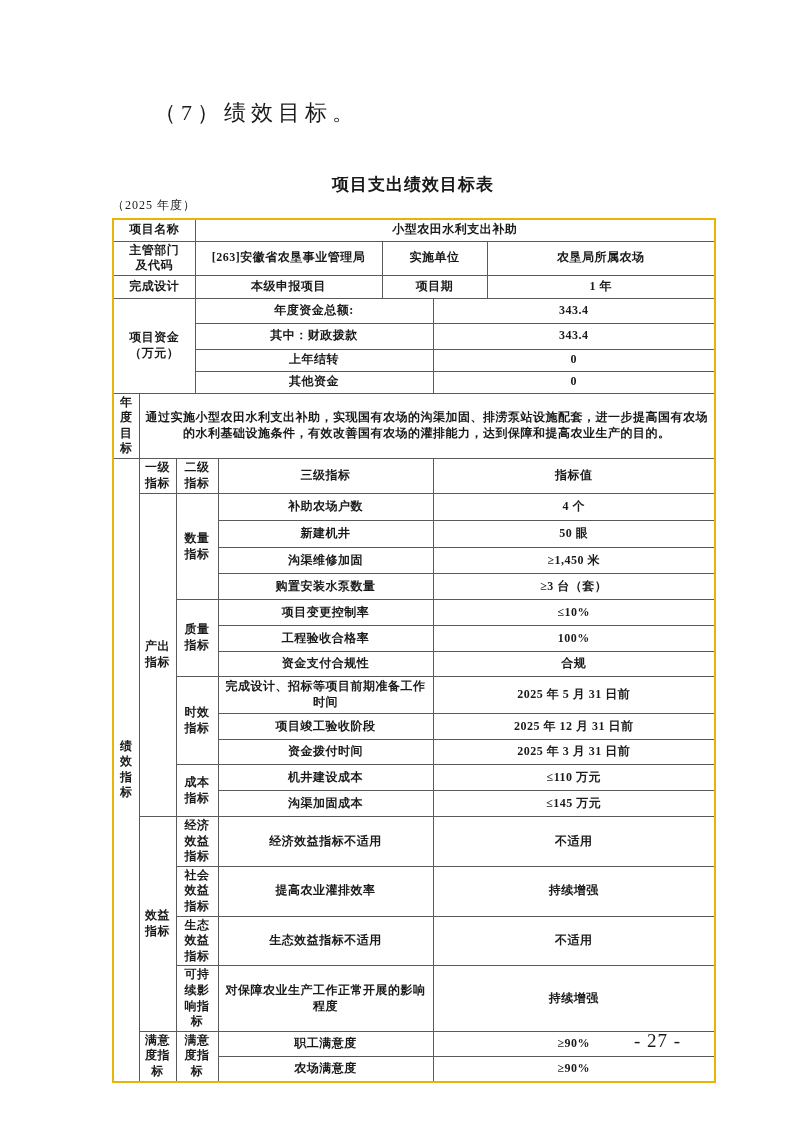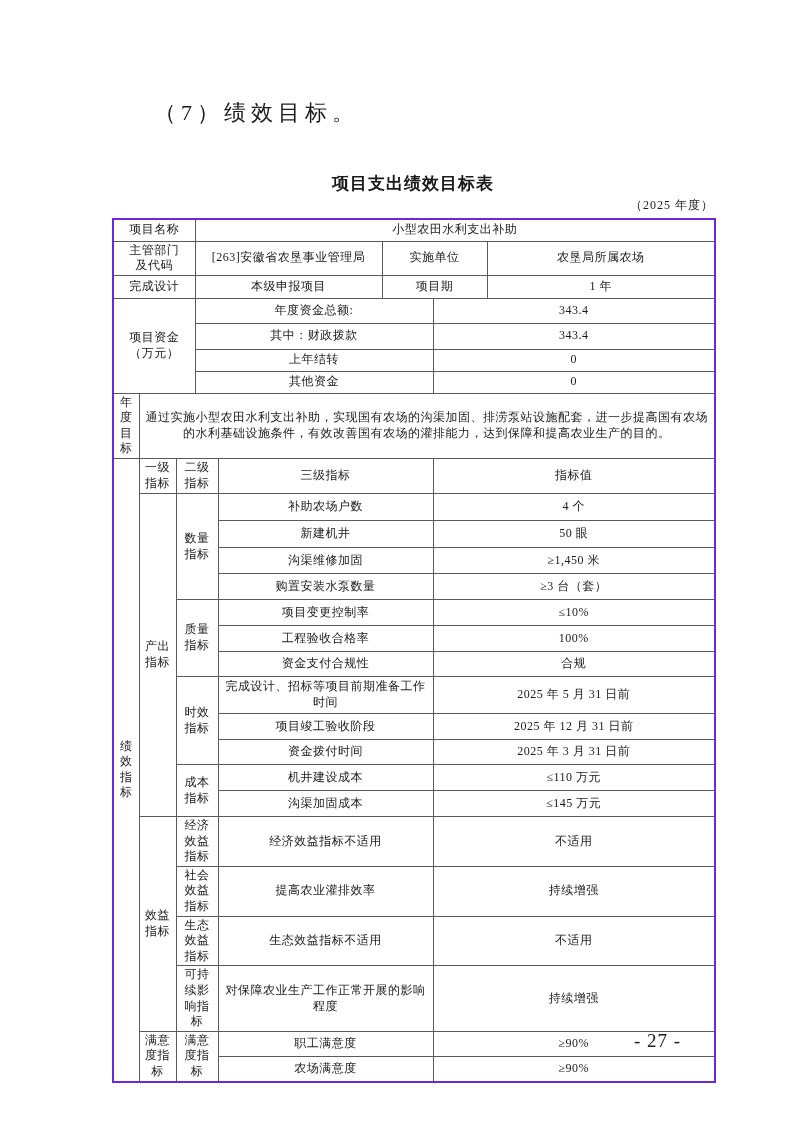--- a/index.html
+++ b/index.html
@@ -13,32 +13,33 @@
   }
   .heading{
     position:absolute;left:154px;top:100px;
     font-size:22px;letter-spacing:5px;line-height:26px;
   }
   .table-block{
     position:absolute;left:112px;top:175px;width:602px;
   }
   .tbl-title{
     text-align:center;
-    font-family:Liberation Mono, monospace;
+    font-family:Liberation Sans, sans-serif;
     font-weight:bold;font-size:17px;line-height:20px;
     letter-spacing:1px;
   }
   .tbl-subtitle{
-    text-align:right;font-size:12px;line-height:15px;margin-top:3px;
+    text-align:left;font-size:12px;line-height:15px;margin-top:3px;
     letter-spacing:1px;
   }
   table.doc{
     margin-top:5px;
     border-collapse:collapse;table-layout:fixed;width:602px;
-    border:2px solid #6d28d9;
+    border:2px solid #eab308;
+    font-weight:bold;
   }
   table.doc td{
     border:1px solid #5a5a5a;
     font-size:12px;line-height:1.3;
     padding:1px 3px;
     text-align:center;vertical-align:middle;
     letter-spacing:0.5px;
     overflow:hidden;
   }
   td.pre{white-space:pre-line;}

